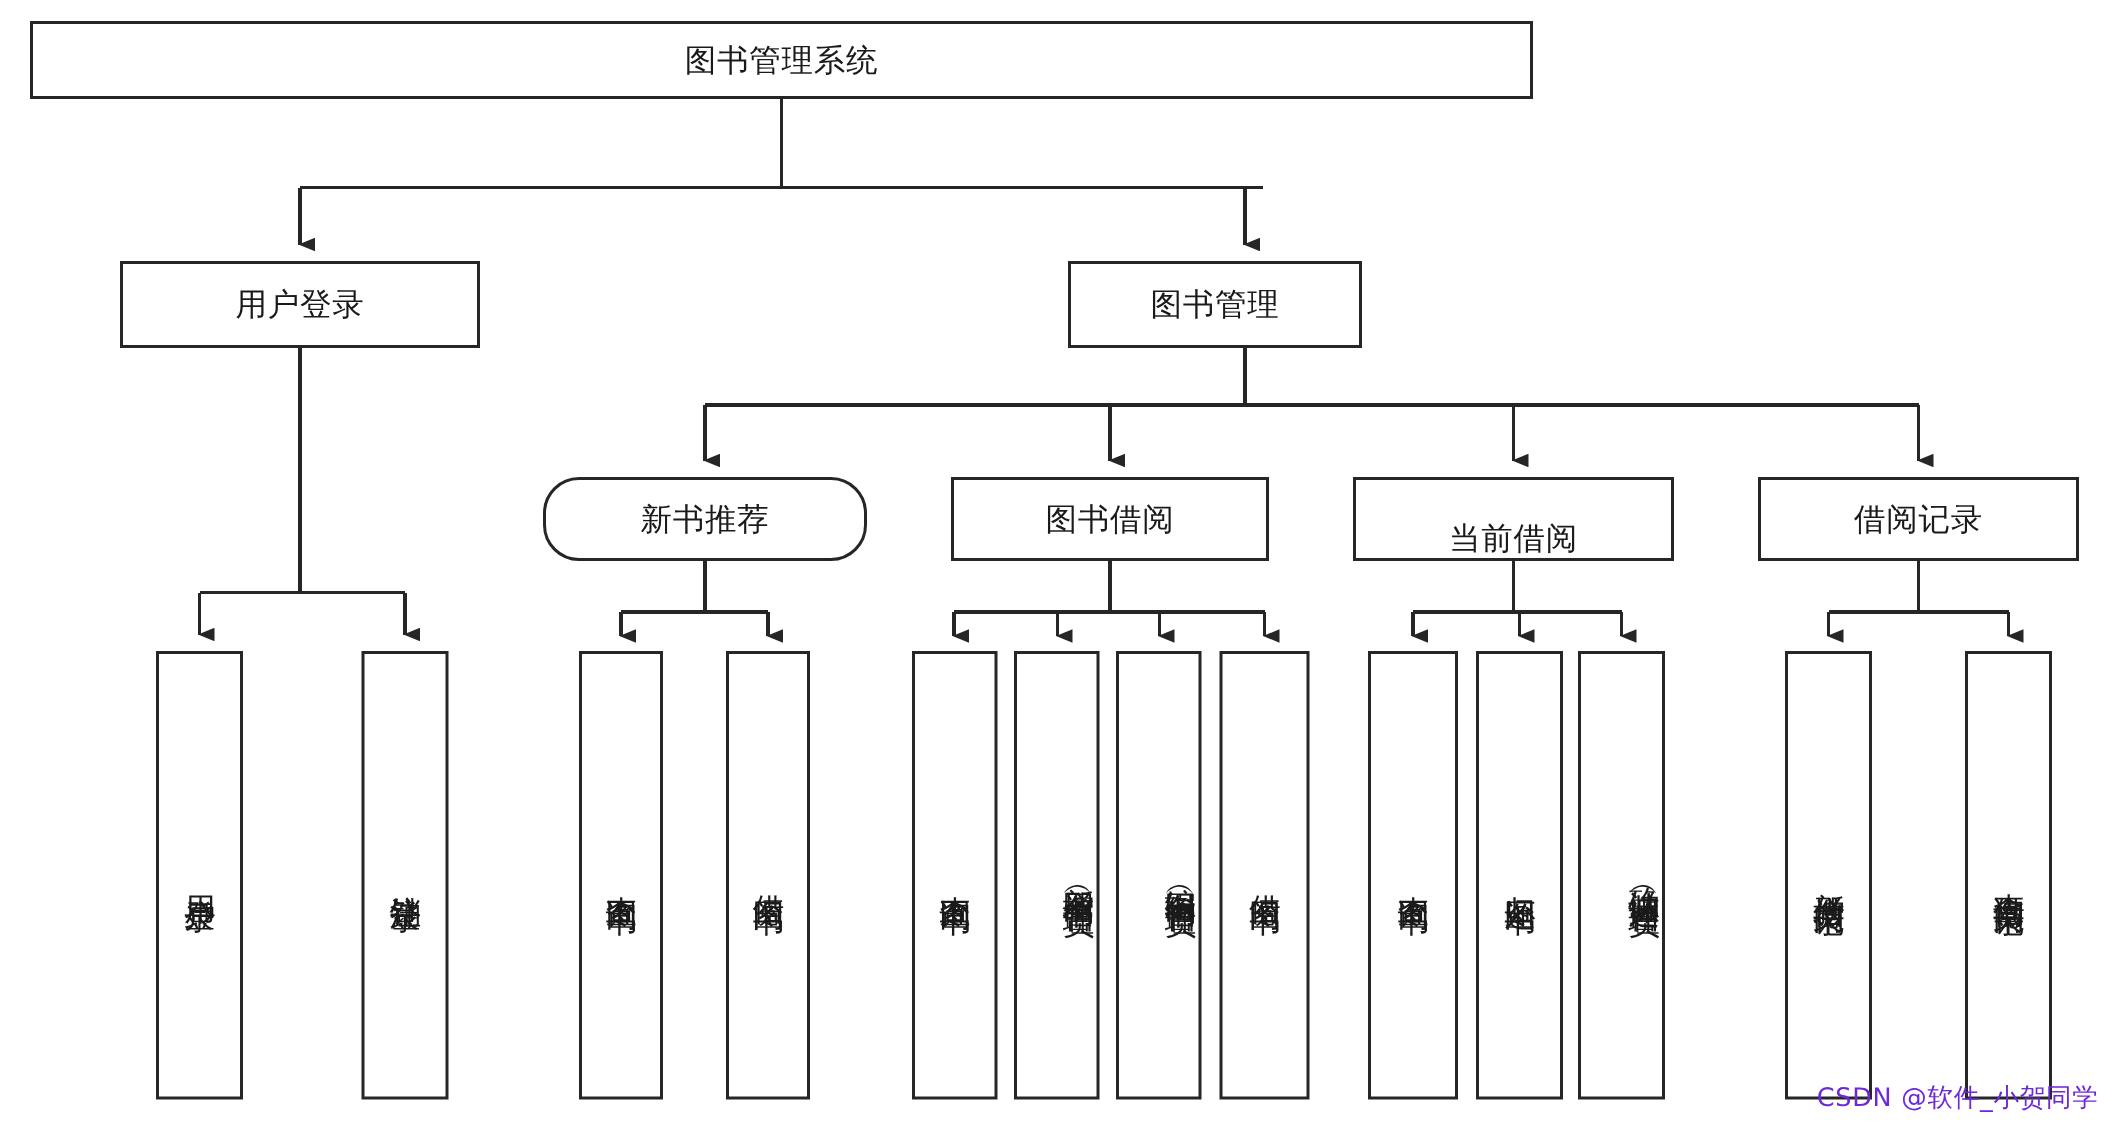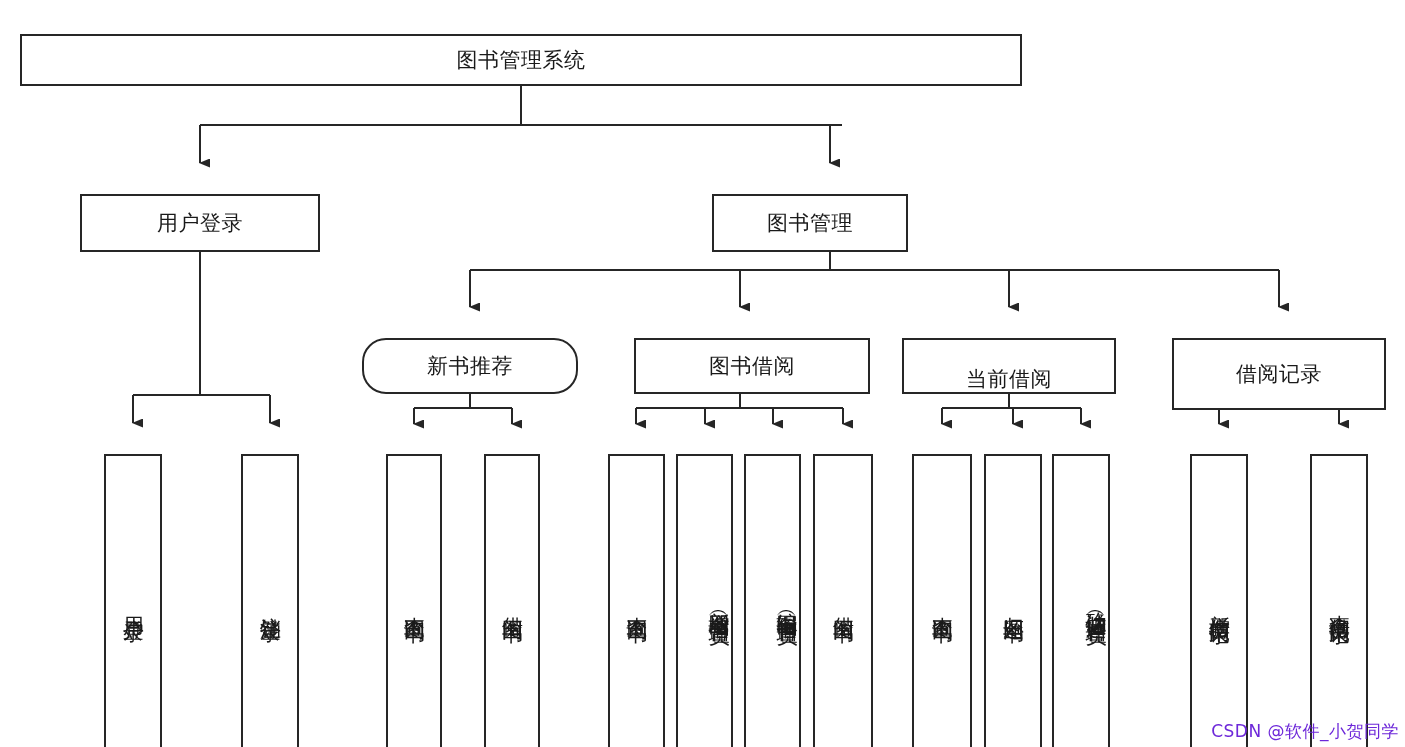--- a/index.html
+++ b/index.html
@@ -28,21 +28,20 @@
     position: absolute;
     box-sizing: border-box;
     border: 2px solid #262626;
     background: #ffffff;
     color: #1a1a1a;
     display: flex;
     align-items: center;
     justify-content: center;
     text-align: center;
     line-height: 1.18;
-    margin-top: 20px;
   }
   .node.horizontal {
     font-size: 21px;
     letter-spacing: 0.5px;
   }
   .node.vertical {
     writing-mode: vertical-rl;
     text-orientation: upright;
     font-size: 21px;
     letter-spacing: 2px;
@@ -129,27 +128,27 @@
   <div class="node horizontal" style="left:80px;top:174px;width:240px;height:58px;">
     <span>用户登录</span>
   </div>
   <div class="node horizontal" style="left:712px;top:174px;width:196px;height:58px;">
     <span>图书管理</span>
   </div>
 
   <div class="node horizontal" style="left:362px;top:318px;width:216px;height:56px;border-radius:24px;">
     <span>新书推荐</span>
   </div>
-  <div class="node horizontal" style="left:634px;top:318px;width:236px;height:56px;">
+  <div class="node horizontal" style="left:634px;top:318px;width:212px;height:56px;">
     <span>图书借阅</span>
   </div>
   <div class="node horizontal" style="left:902px;top:318px;width:214px;height:56px;align-items:flex-end;">
     <span>当前借阅</span>
   </div>
-  <div class="node horizontal" style="left:1172px;top:318px;width:214px;height:72px;">
+  <div class="node horizontal" style="left:1172px;top:318px;width:214px;height:56px;">
     <span>借阅记录</span>
   </div>
 
   <div class="node vertical" style="left:104px;top:434px;width:58px;height:299px;">
     <span class="vtext">用户登录</span>
   </div>
   <div class="node vertical" style="left:241px;top:434px;width:58px;height:299px;">
     <span class="vtext">注销登录</span>
   </div>
 

